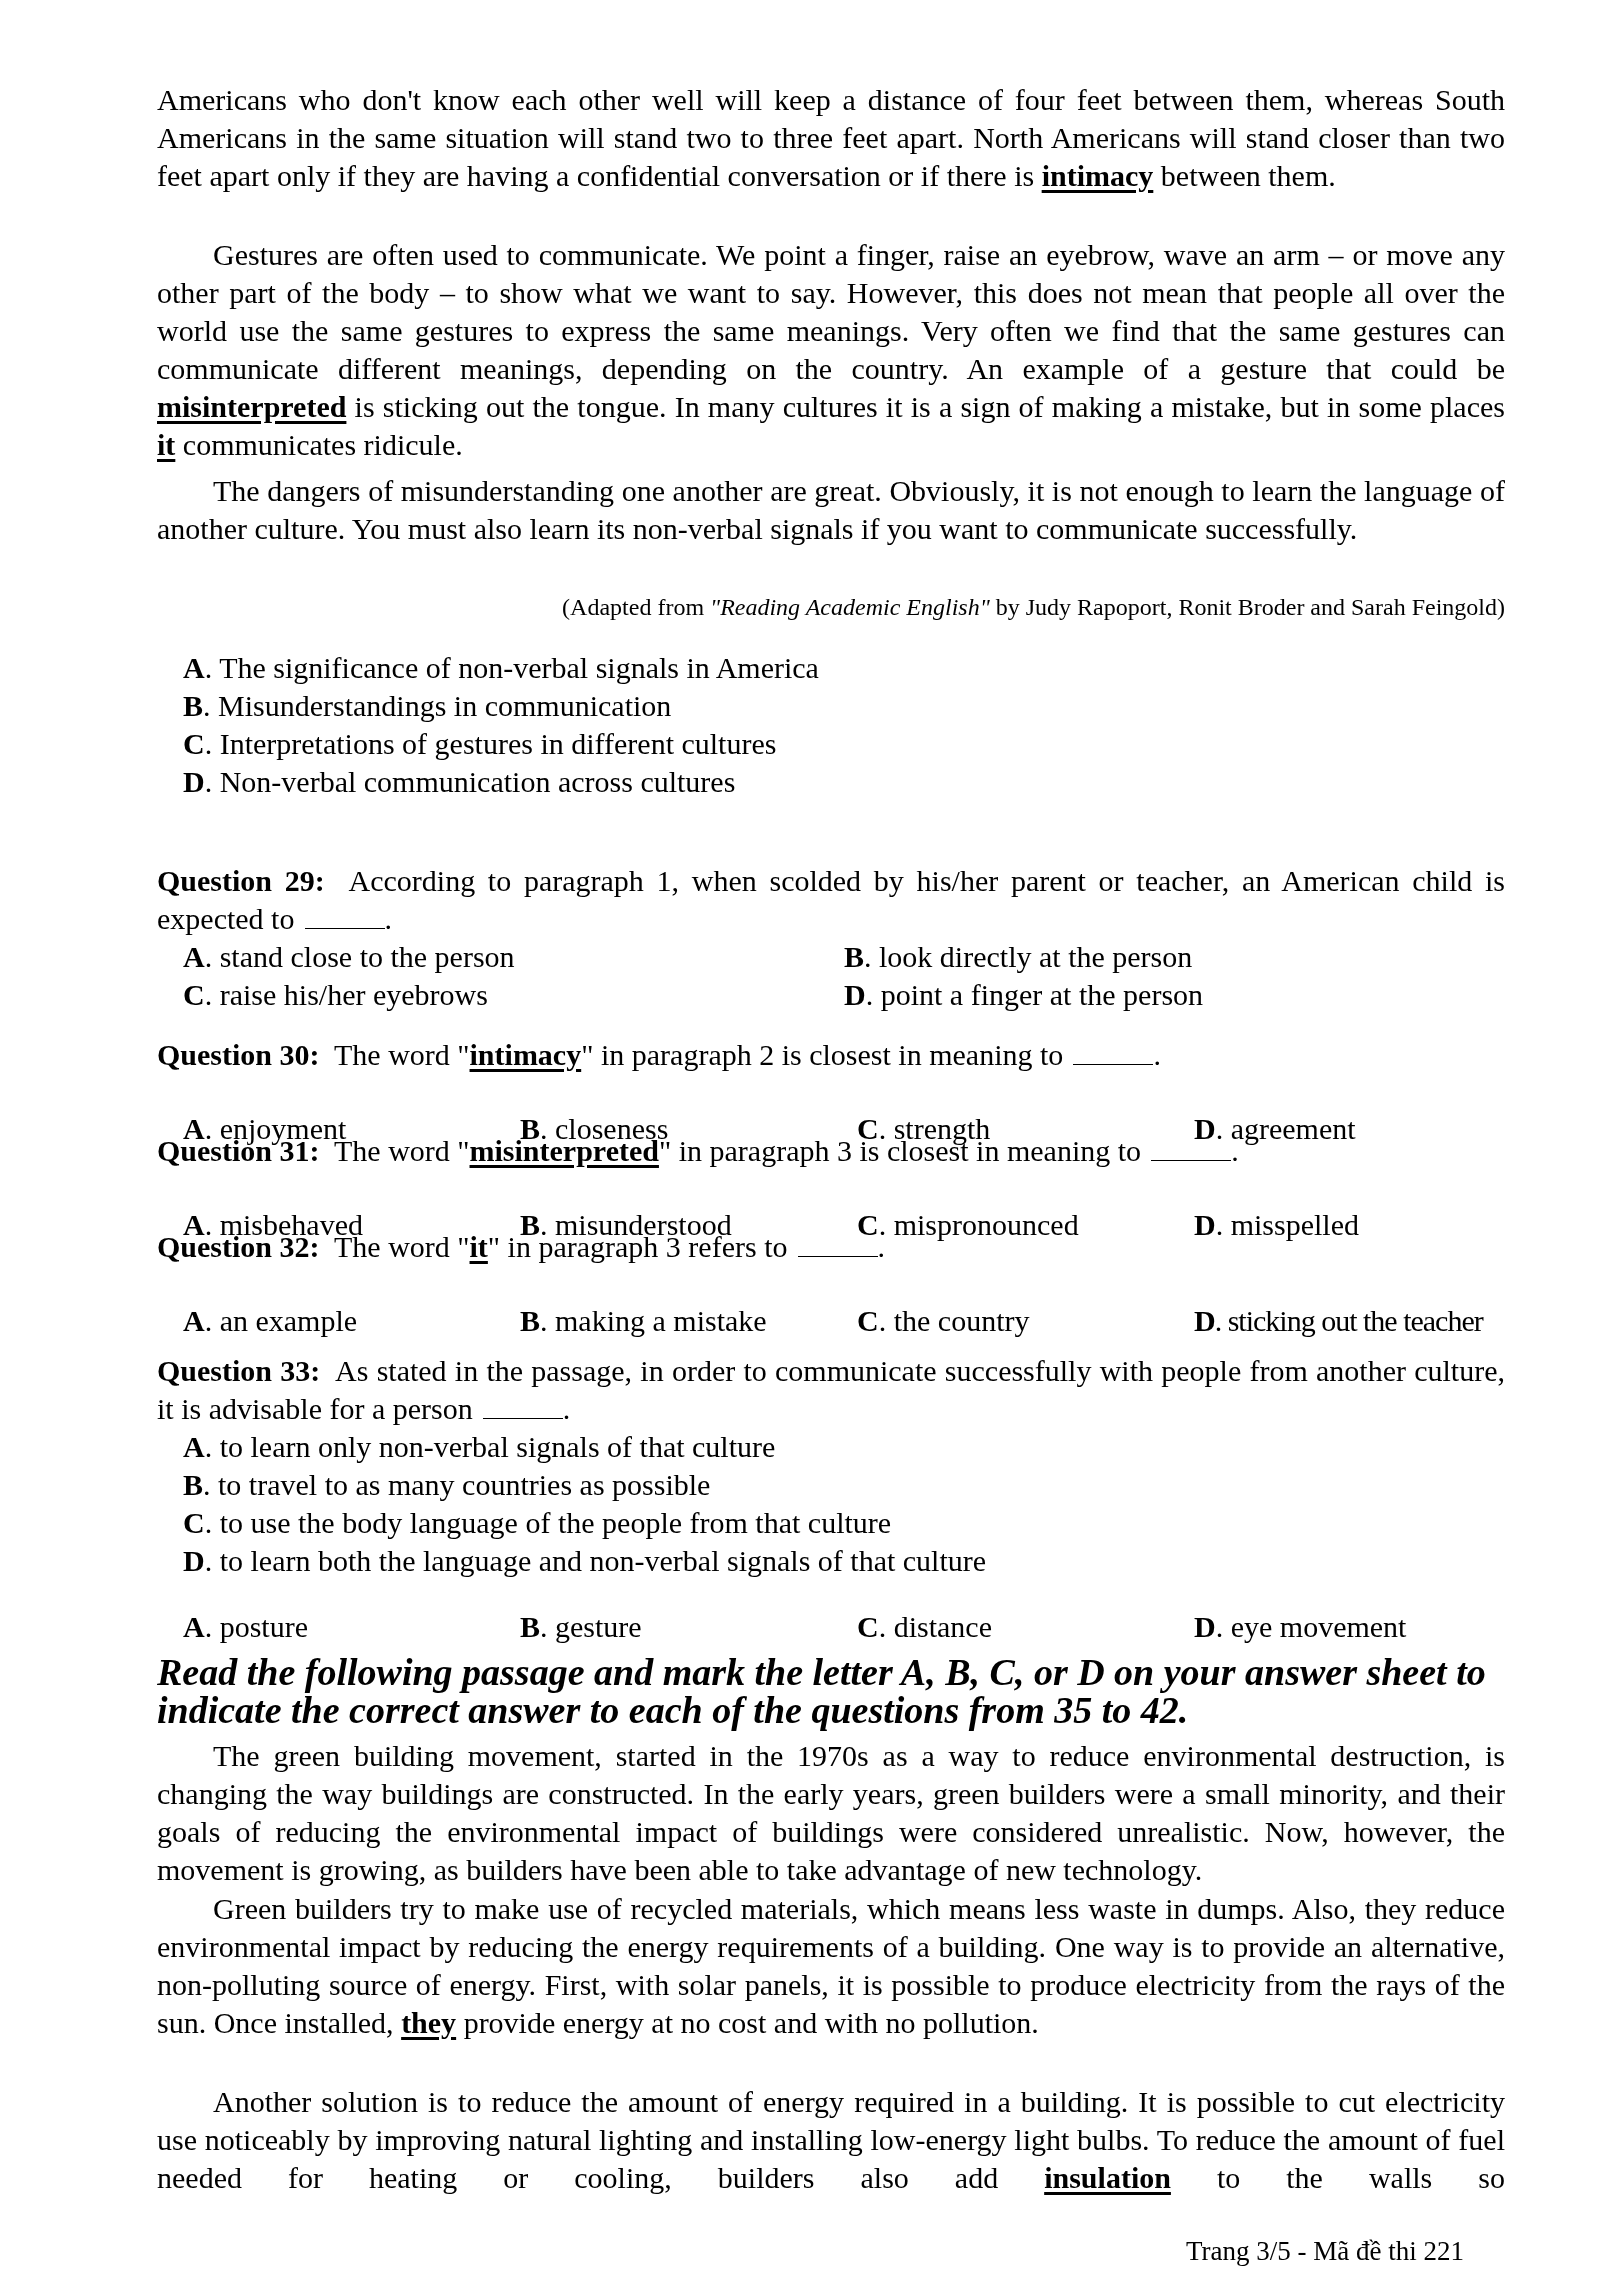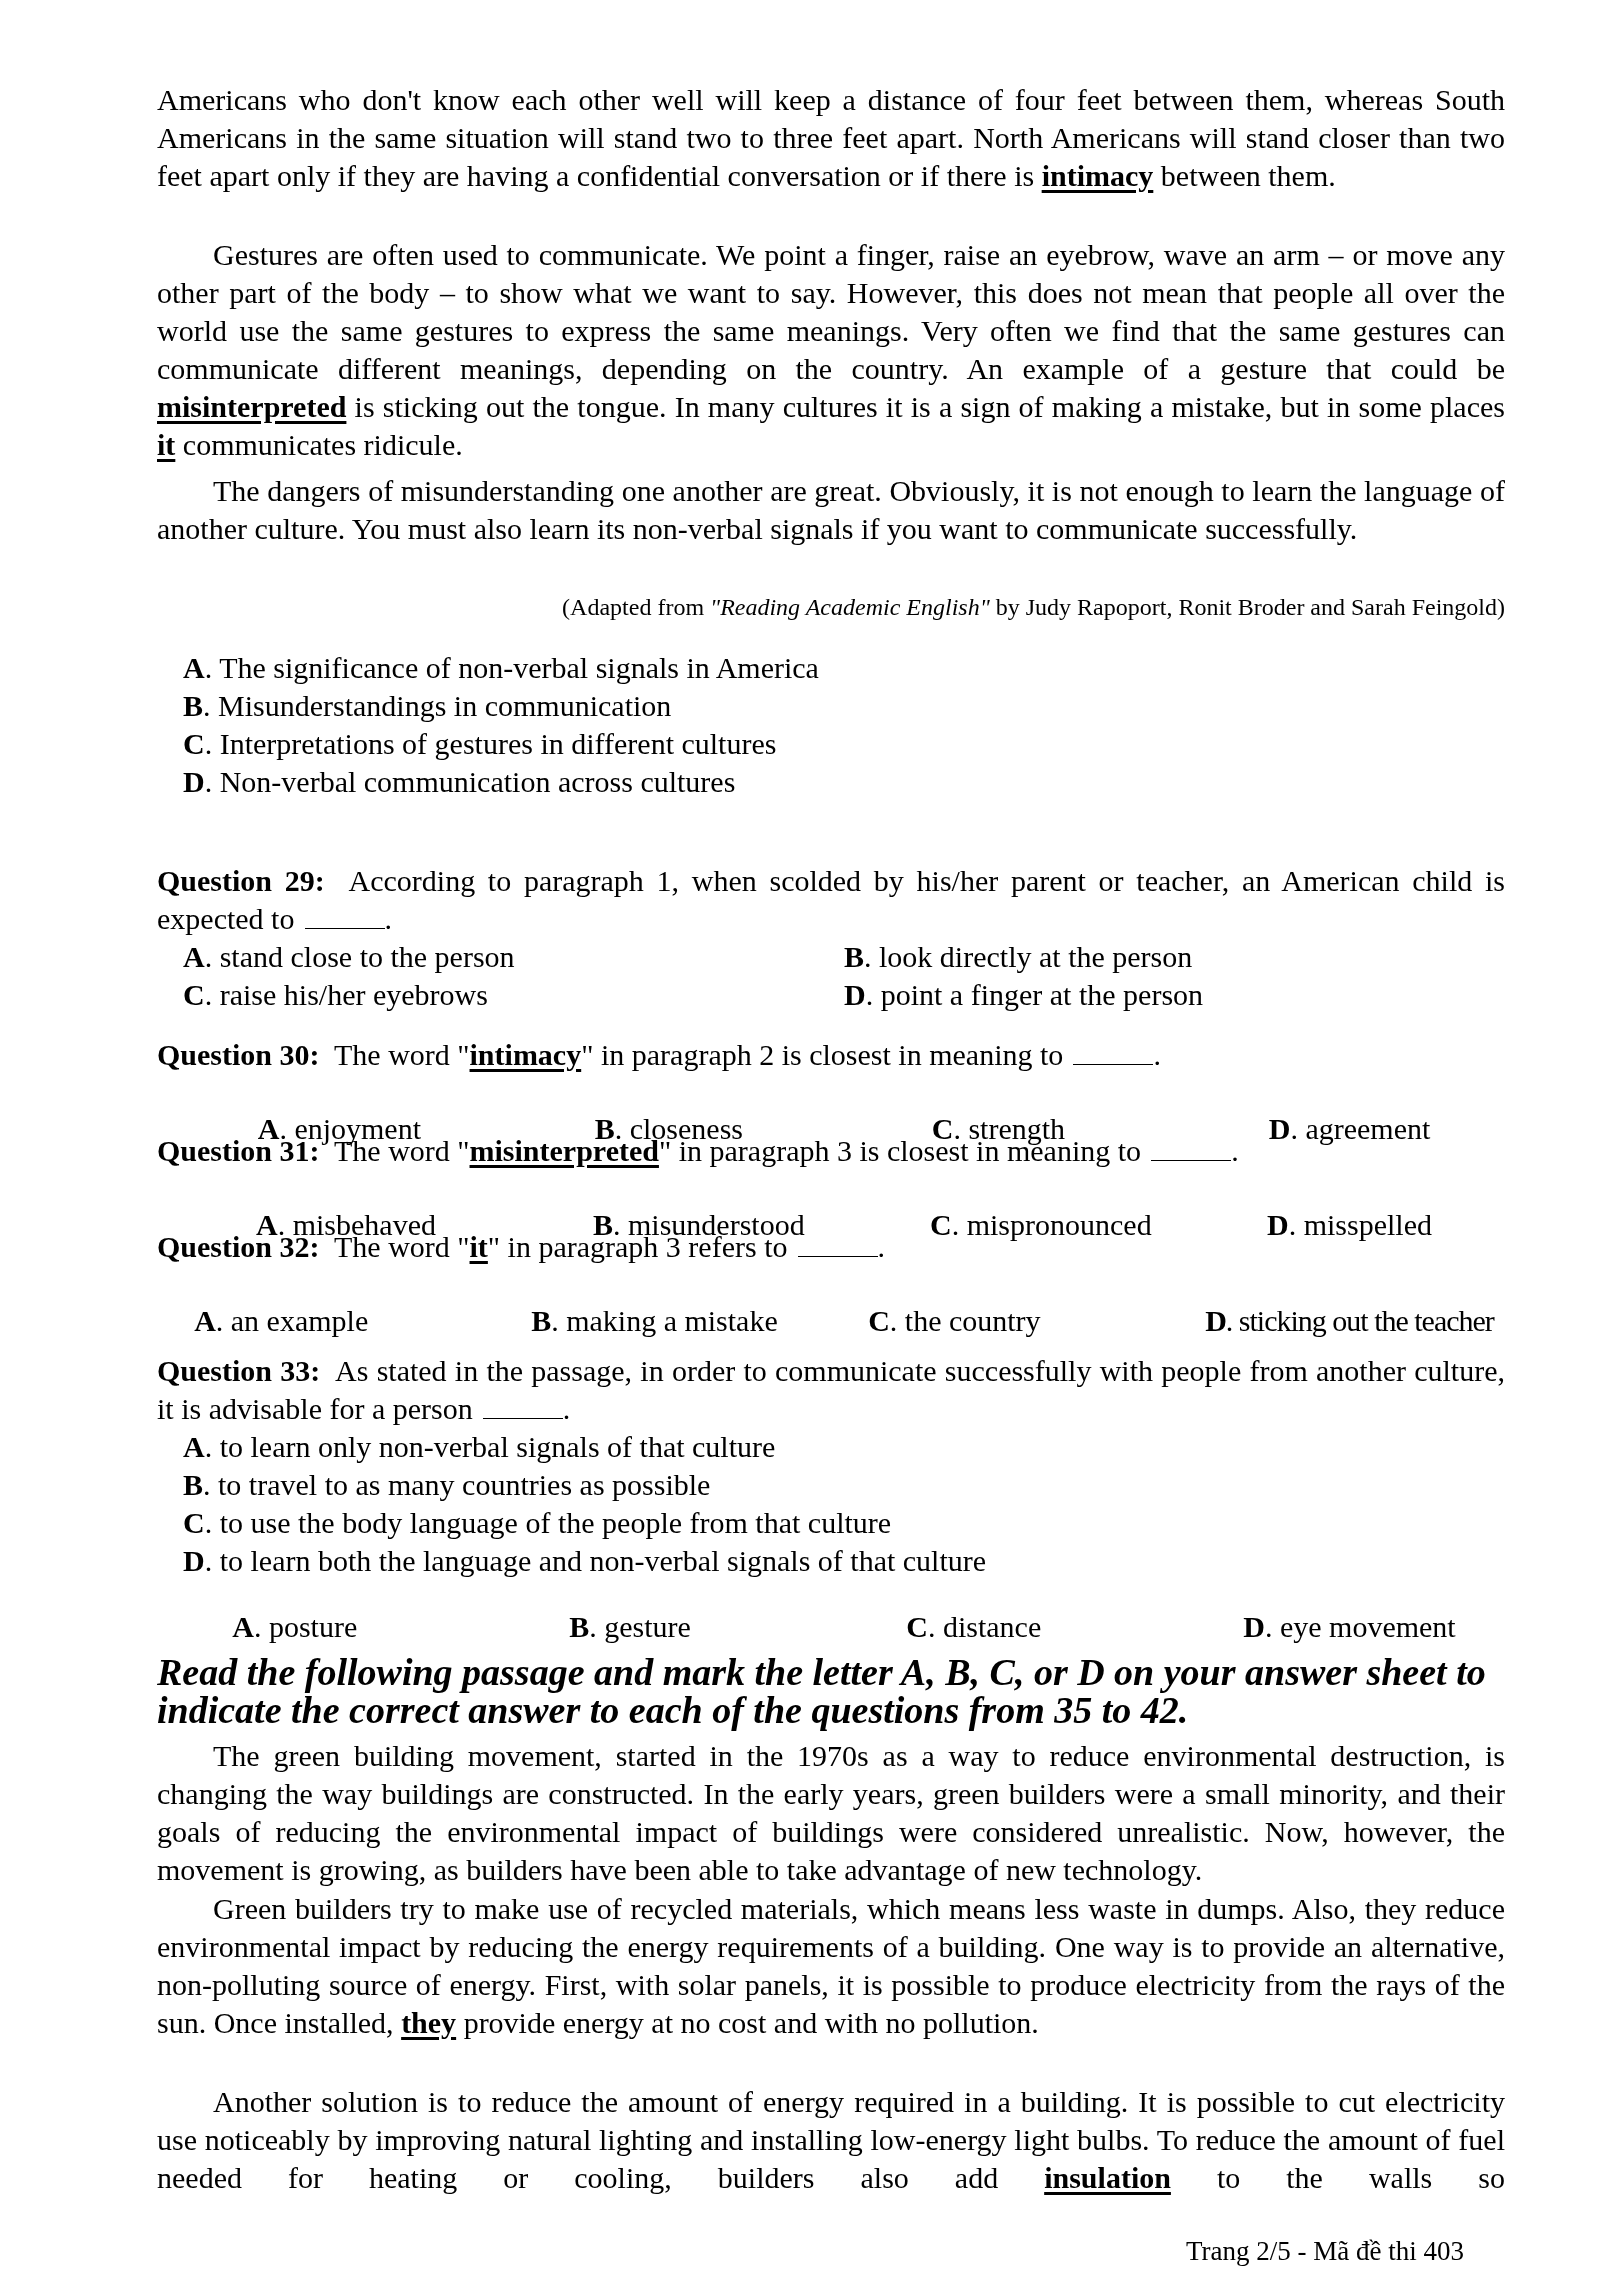--- a/index.html
+++ b/index.html
@@ -8,21 +8,21 @@
   .blk { position: absolute; left: 157px; width: 1348px; font-size: 30px; line-height: 38px; }
   .just { text-align: justify; }
   .indent { text-indent: 56px; }
   .u { font-weight: bold; text-decoration: underline; text-decoration-thickness: 2.6px; text-underline-offset: 3.9px; }
   .src { position: absolute; right: 118px; font-size: 24px; line-height: 30px; text-align: right; }
   .src i { font-style: italic; }
   .q { position: absolute; left: 157px; width: 1348px; font-size: 30px; line-height: 38px; }
   .qhead b { font-weight: bold; }
   .opt { display: block; padding-left: 26px; }
   .opt b, .col b { font-weight: bold; }
-  .row { display: flex; padding-left: 26px; justify-content: center; }
+  .row { display: flex; padding-left: 26px; }
   .row .col { display: inline-block; }
   .row2 .col { width: 674px; }
   .row4 .col { width: 337px; margin-top: 36px; }
   .row4 .col:last-child { width: auto; white-space: nowrap; }
   .narrow { letter-spacing: -1px; }
   .instr { position: absolute; left: 157px; width: 1348px; font-size: 38px; line-height: 38px; font-weight: bold; font-style: italic; }
   .footer { position: absolute; left: 1186px; top: 2235px; font-size: 27px; line-height: 33px; white-space: nowrap; }
   .blank { display: inline-block; width: 80px; border-bottom: 1.3px solid #000; height: 26px; vertical-align: baseline; margin-left: 2.6px; }
 </style>
 </head>
@@ -113,14 +113,14 @@
 <div class="blk just indent" style="top:1737px;">The green building movement, started in the 1970s as a way to reduce environmental destruction, is changing the way buildings are constructed. In the early years, green builders were a small minority, and their goals of reducing the environmental impact of buildings were considered unrealistic. Now, however, the movement is growing, as builders have been able to take advantage of new technology.</div>
 
 <div class="blk just indent" style="top:1890px;">
   <span>Green builders try to make use of recycled materials, which means less waste in dumps. Also, they reduce environmental impact by reducing the energy requirements of a building. One way is to provide an alternative, non-polluting source of energy. First, with solar panels, it is possible to produce electricity from the rays of the sun. Once installed, </span><span class="u">they</span><span> provide energy at no cost and with no pollution.</span>
 </div>
 
 <div class="blk just indent" style="top:2083px; text-align-last: justify;">
   <span>Another solution is to reduce the amount of energy required in a building. It is possible to cut electricity use noticeably by improving natural lighting and installing low-energy light bulbs. To reduce the amount of fuel needed for heating or cooling, builders also add </span><span class="u">insulation</span><span> to the walls so</span>
 </div>
 
-<div class="footer">Trang 2/5 - Mã đề thi 403</div>
+<div class="footer">Trang 3/5 - Mã đề thi 221</div>
 
 
 </body></html>

